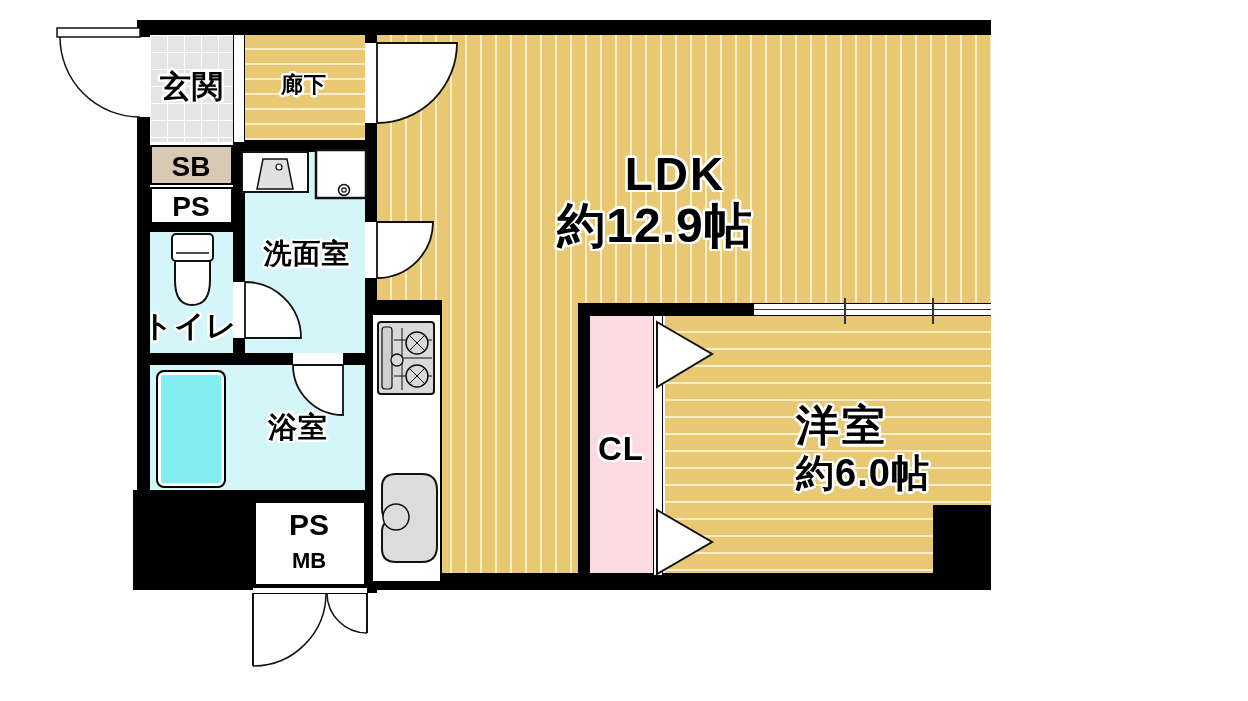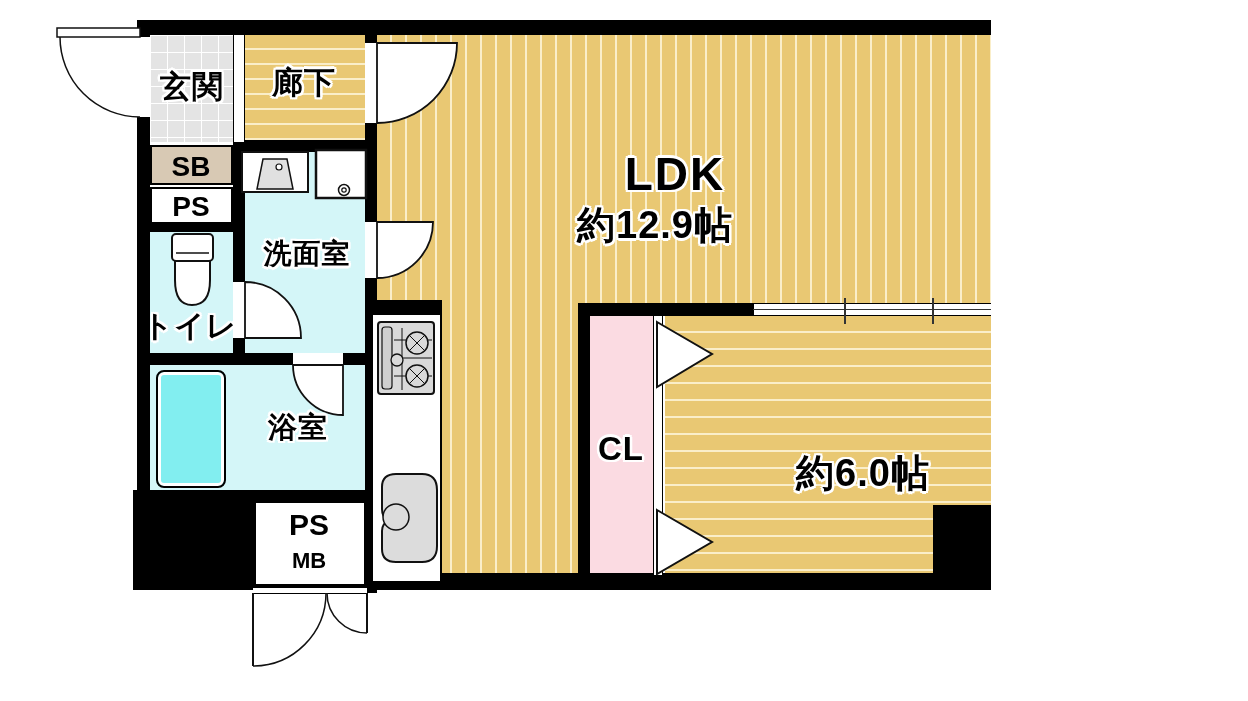--- a/index.html
+++ b/index.html
@@ -147,27 +147,28 @@
       <circle cx="396" cy="517" r="13" fill="#dcdcdc" stroke="#111" stroke-width="1.5"></circle>
     </g>
 
     <g>
       <circle cx="1128" cy="287" r="40" fill="none" stroke="#444" stroke-width="1.3"></circle>
       <path d="M1128,261 L1112,322 Q1128,307 1144,322 Z" fill="#000"></path>
     </g>
   </svg>
 
   <div class="lbl" style="left:192px;top:87px;font-size:31px;">玄関</div>
-  <div class="lbl" style="left:304px;top:85px;font-size:31px;font-family:Liberation Mono, monospace;">廊下</div>
+  <div class="lbl" style="left:304px;top:85px;font-size:22px;">廊下</div>
   <div class="lbl plain" style="left:191px;top:167px;font-size:28px;">SB</div>
   <div class="lbl plain" style="left:191px;top:207px;font-size:28px;">PS</div>
   <div class="lbl" style="left:190px;top:326px;font-size:30px;">トイレ</div>
   <div class="lbl" style="left:307px;top:254px;font-size:28px;">洗面室</div>
   <div class="lbl" style="left:298px;top:427px;font-size:29px;">浴室</div>
   <div class="lbl" style="left:655px;top:174px;font-size:46px;letter-spacing:2px;padding-left:40px;">LDK</div>
-  <div class="lbl" style="left:655px;top:226px;font-size:38px;">約12.9帖</div>
+  <div class="lbl" style="left:655px;top:226px;font-size:48px;">約12.9帖</div>
   <div class="lbl" style="left:621px;top:449px;font-size:33px;">CL</div>
+  <div class="lbl" style="left:842px;top:426px;font-size:43px;letter-spacing:3px;">洋室</div>
   <div class="lbl" style="left:843px;top:474px;font-size:38px;padding-left:40px;">約6.0帖</div>
   <div class="lbl plain" style="left:309px;top:525px;font-size:30px;">PS</div>
   <div class="lbl plain" style="left:309px;top:561px;font-size:22px;">MB</div>
   <div class="lbl plain" style="left:1128px;top:256px;font-size:27px;font-family:'Liberation Serif','DejaVu Serif',serif;">N</div>
 
 </div>
 
 </body></html>

